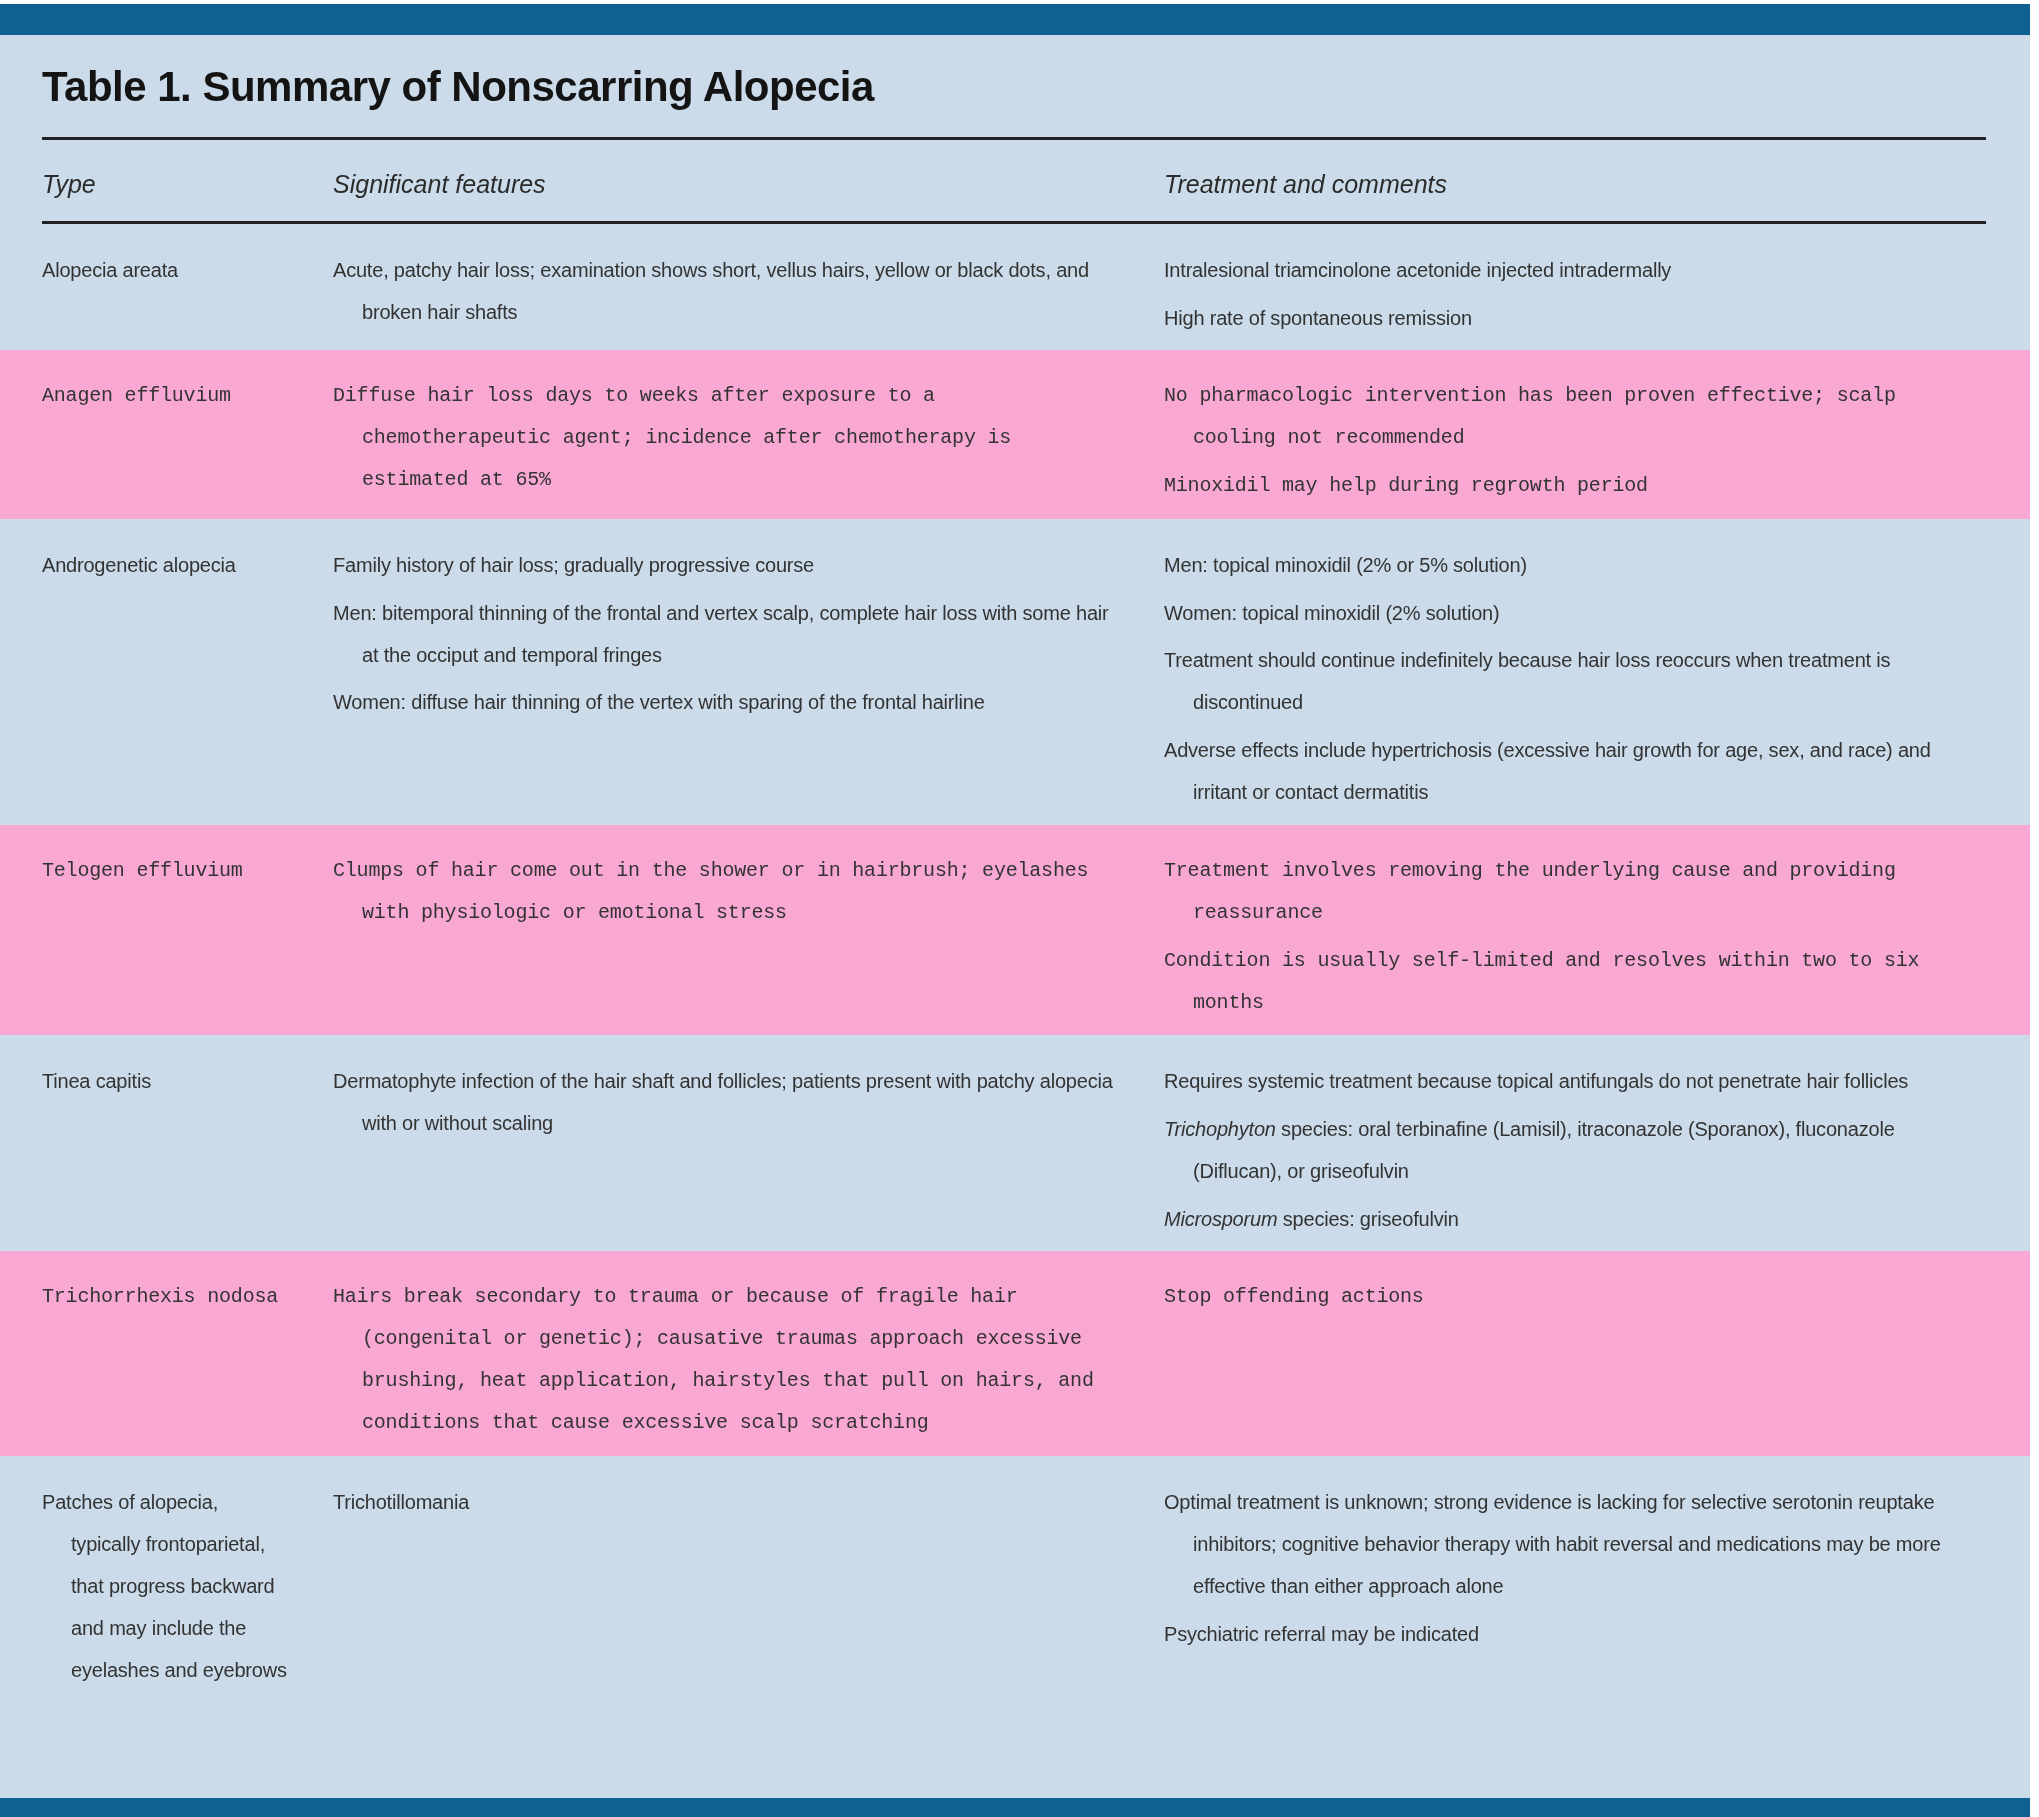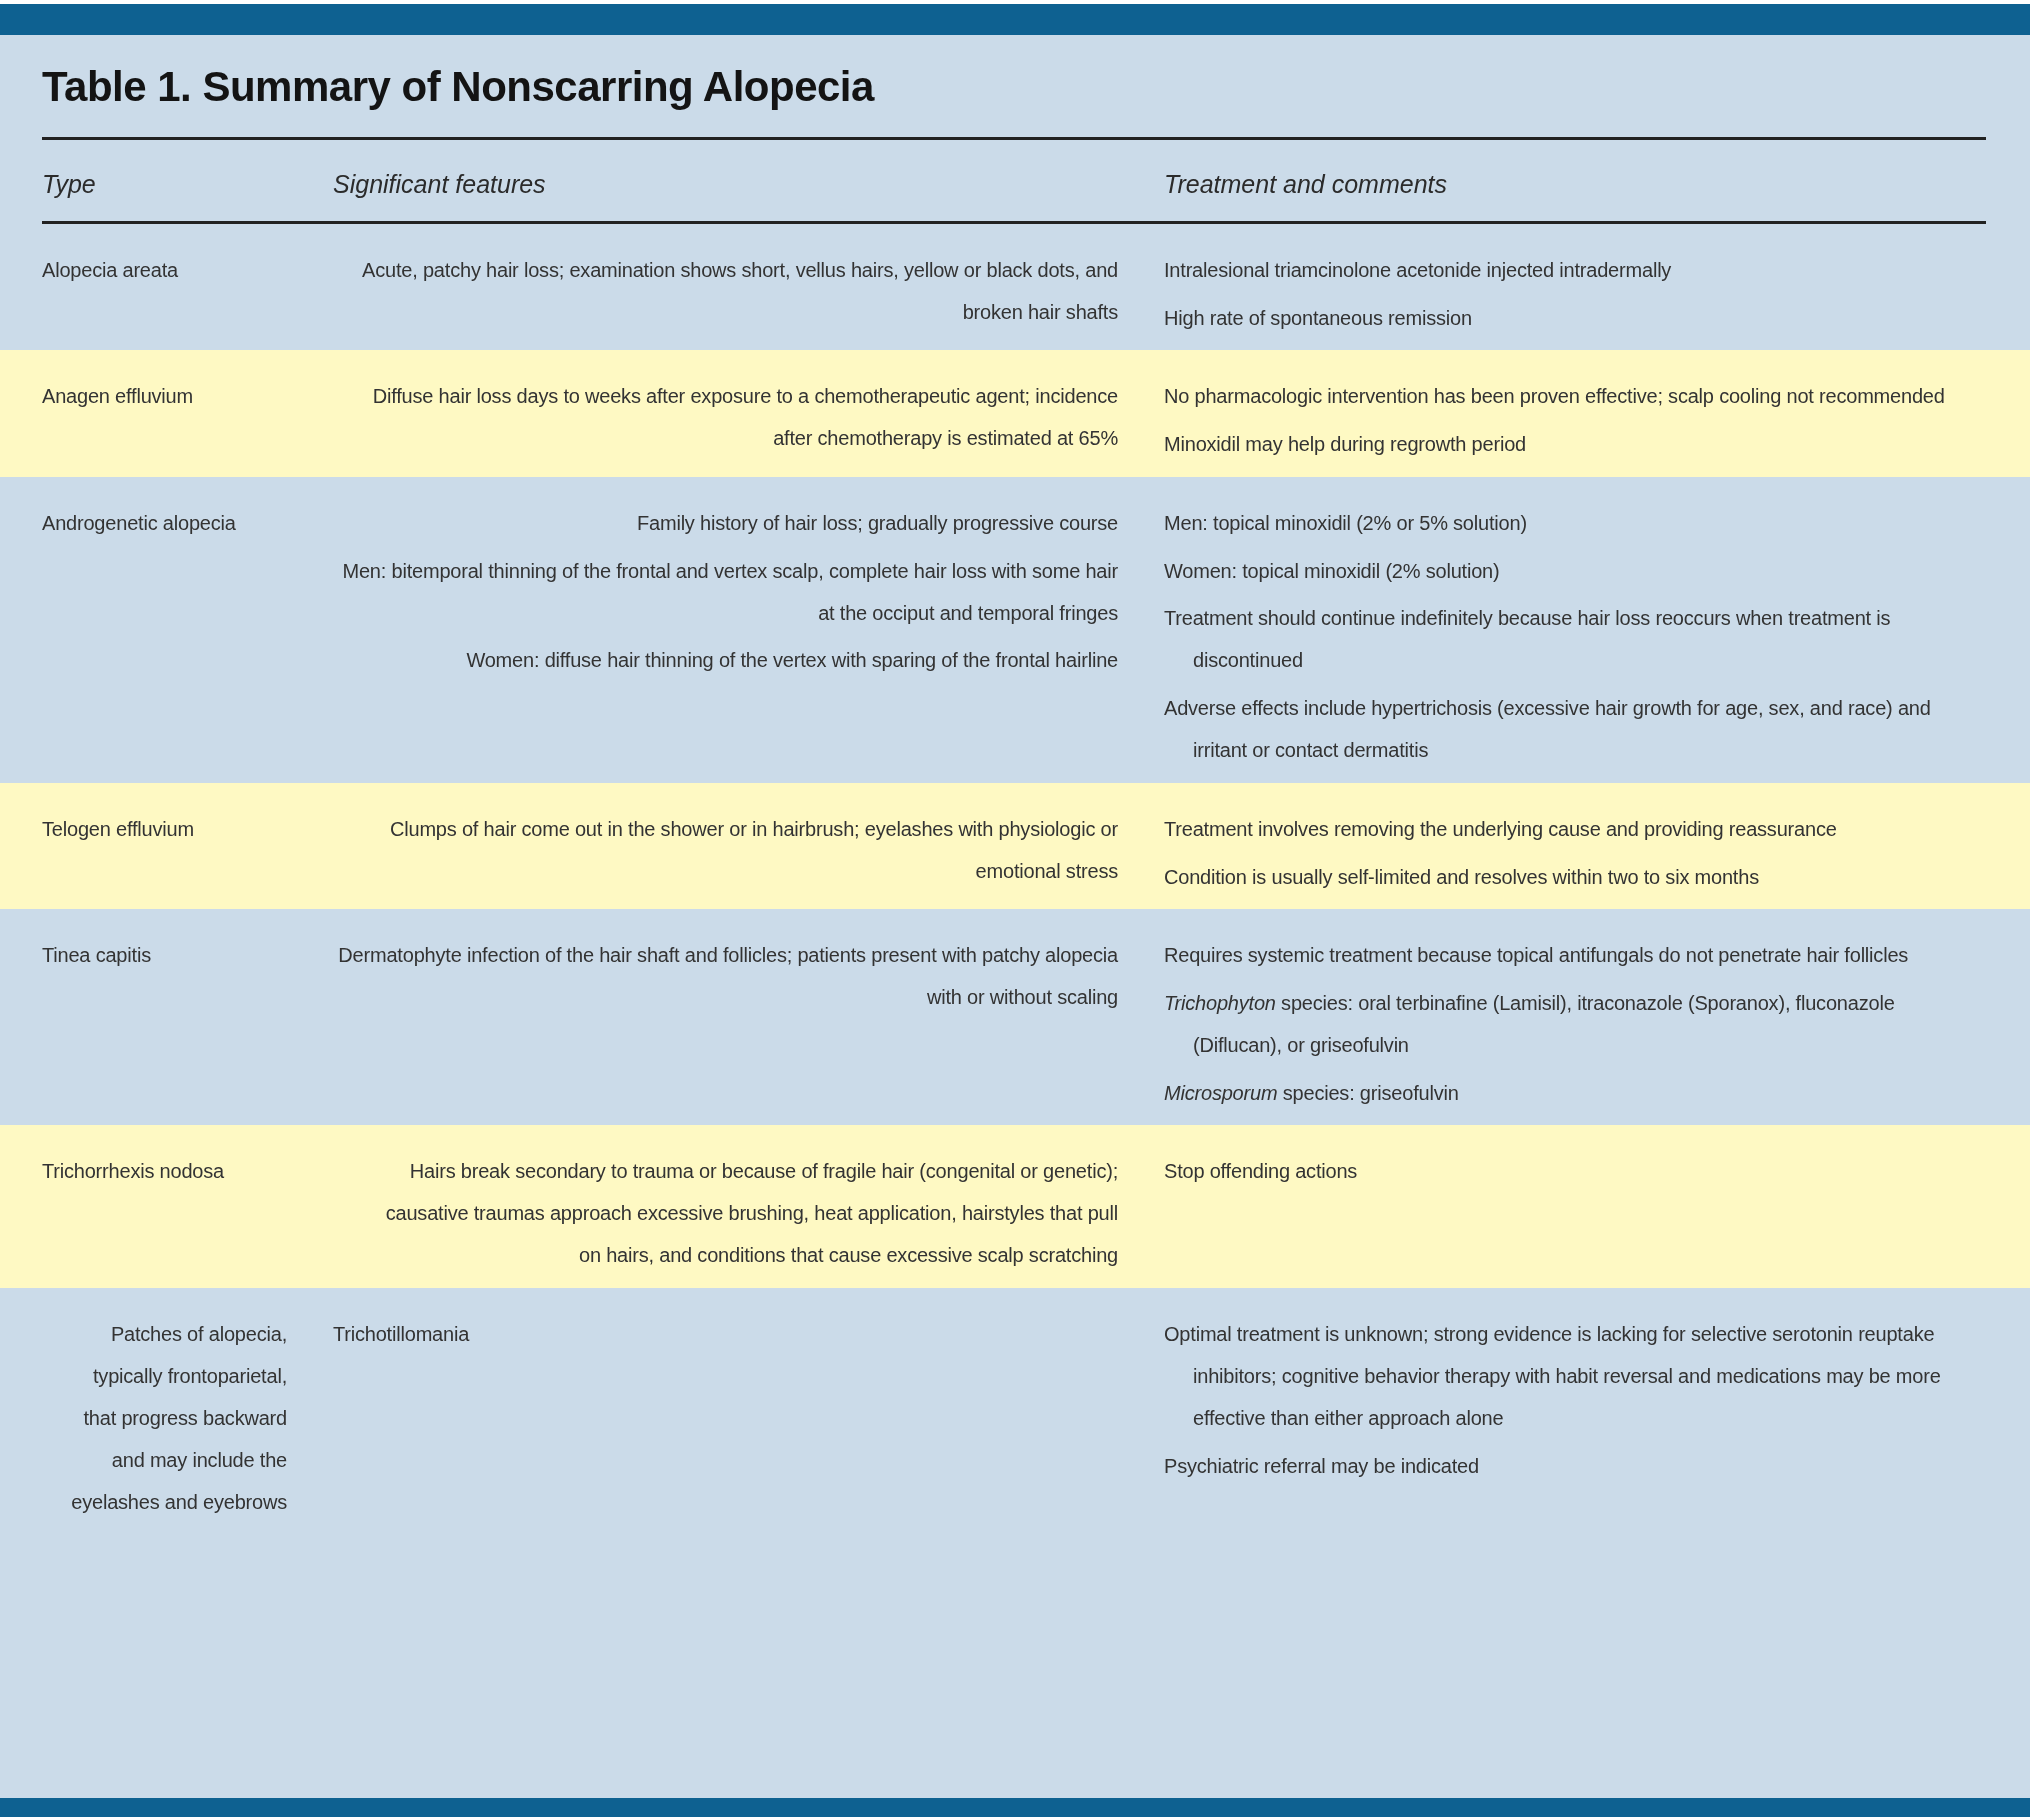--- a/index.html
+++ b/index.html
@@ -35,26 +35,26 @@
     font-style:italic; font-size:25px; color:#2b2b2b;
     padding:25px 0 17.4px 0; line-height:39px;
   }
   .rows { flex:1; display:flex; flex-direction:column; }
   .row {
     display:grid; grid-template-columns:291px 831px 1fr;
     padding:25px 44px 11.6px 42px;
     font-size:20px; line-height:42px; letter-spacing:-0.2px;
   }
   .row.blue  { background:#cbdbe9; }
-  .row.white { background:#fef9c3; }
+  .row.white { background:#f9a8d4;font-family:Liberation Mono, monospace; }
   .row:last-child { flex:1; }
   .type-cell {
     padding-left:39px; text-indent:-39px; padding-right:23px;
   }
-  .features-cell { padding-right:46px;text-align:right; }
+  .features-cell { padding-right:46px; }
   .treatment-cell { padding-right:3.9px; }
   .cell p {
     margin:0 0 5.8px 0;
     padding-left:29px; text-indent:-29px;
   }
   .cell p:last-child { margin-bottom:0; }
   .bottombar {
     width:2030px; height:19.3px;
     background:#0e6191;
   }

